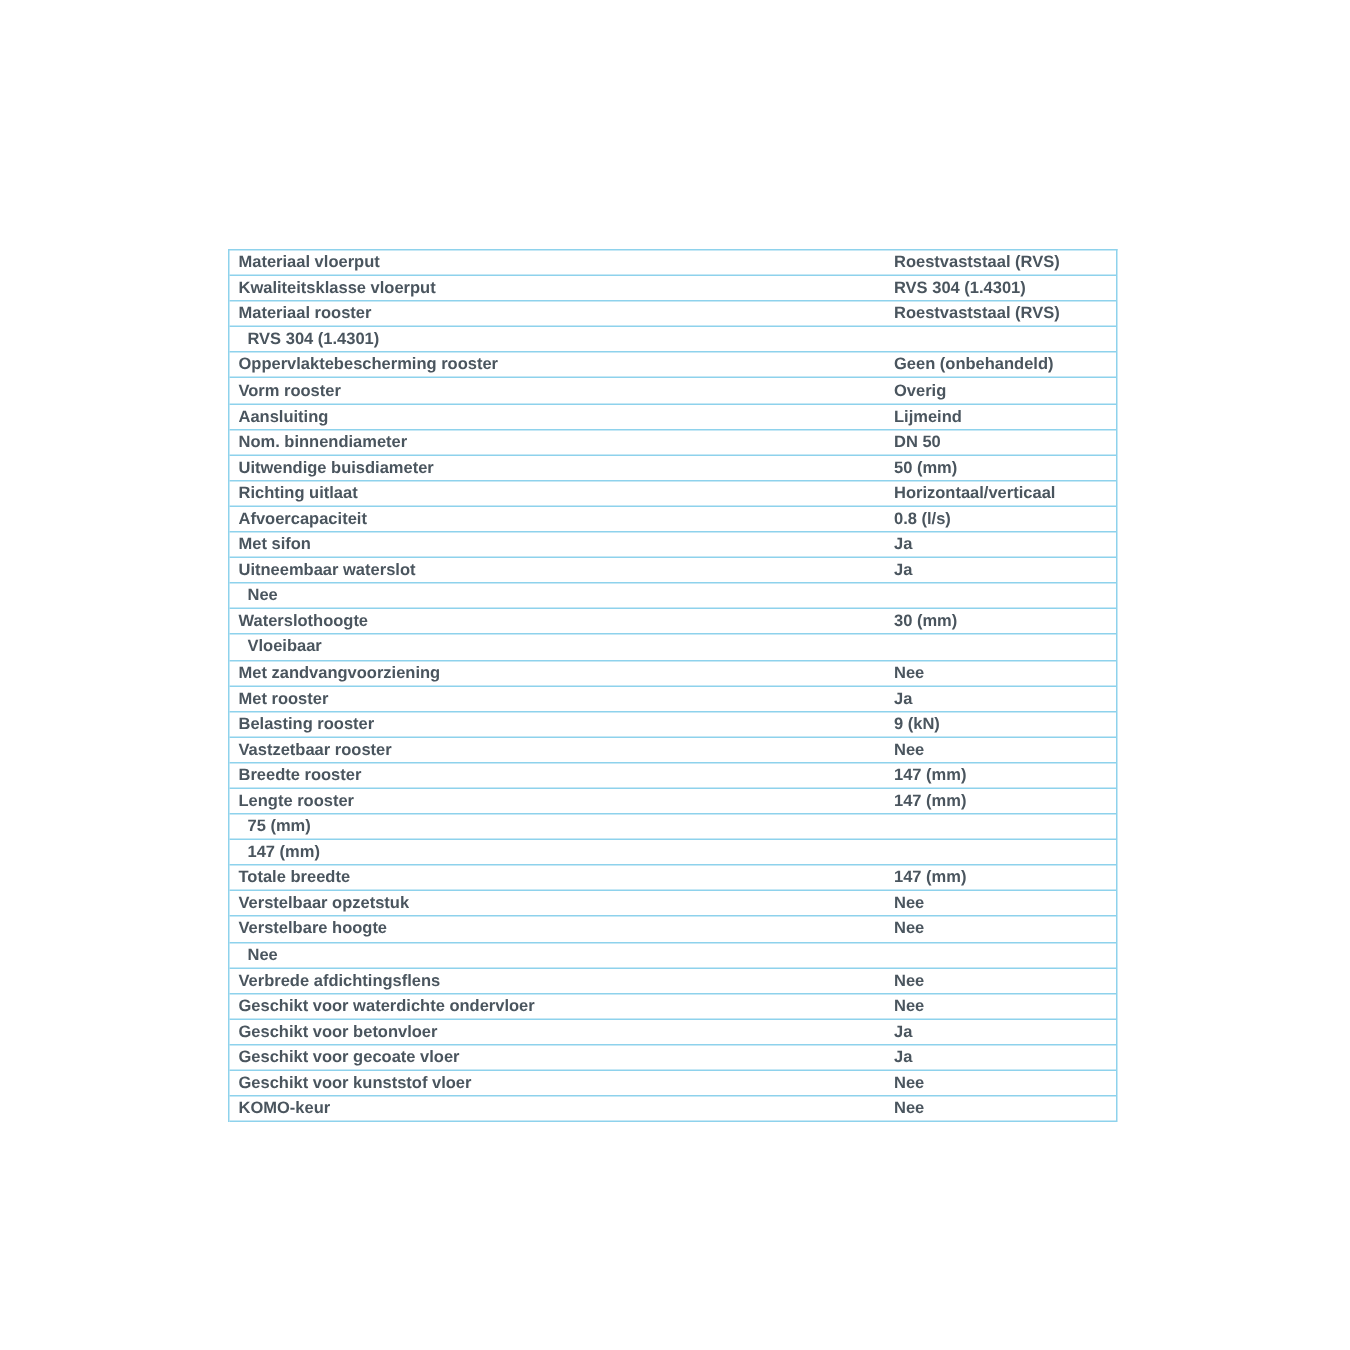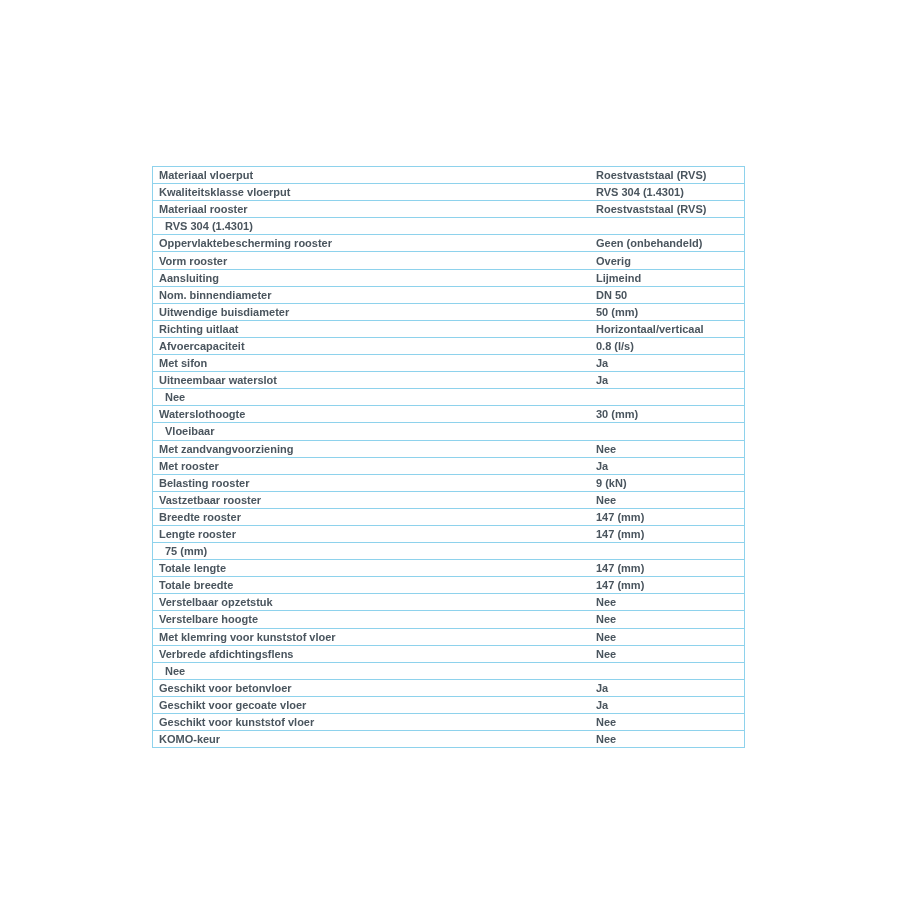--- a/index.html
+++ b/index.html
@@ -140,44 +140,43 @@
         <span class="value">147 (mm)</span>
       </div>
       <div class="row">
         <span class="label">Lengte rooster</span>
         <span class="value">147 (mm)</span>
       </div>
       <div class="row">
         <span class="value">75 (mm)</span>
       </div>
       <div class="row">
-        <span class="label">Totale lengte</span>
         <span class="value">147 (mm)</span>
       </div>
       <div class="row">
         <span class="label">Totale breedte</span>
         <span class="value">147 (mm)</span>
       </div>
       <div class="row">
         <span class="label">Verstelbaar opzetstuk</span>
         <span class="value">Nee</span>
       </div>
       <div class="row">
         <span class="label">Verstelbare hoogte</span>
         <span class="value">Nee</span>
       </div>
       <div class="row">
-        <span class="label">Met klemring voor kunststof vloer</span>
         <span class="value">Nee</span>
       </div>
       <div class="row">
         <span class="label">Verbrede afdichtingsflens</span>
         <span class="value">Nee</span>
       </div>
       <div class="row">
+        <span class="label">Geschikt voor waterdichte ondervloer</span>
         <span class="value">Nee</span>
       </div>
       <div class="row">
         <span class="label">Geschikt voor betonvloer</span>
         <span class="value">Ja</span>
       </div>
       <div class="row">
         <span class="label">Geschikt voor gecoate vloer</span>
         <span class="value">Ja</span>
       </div>

